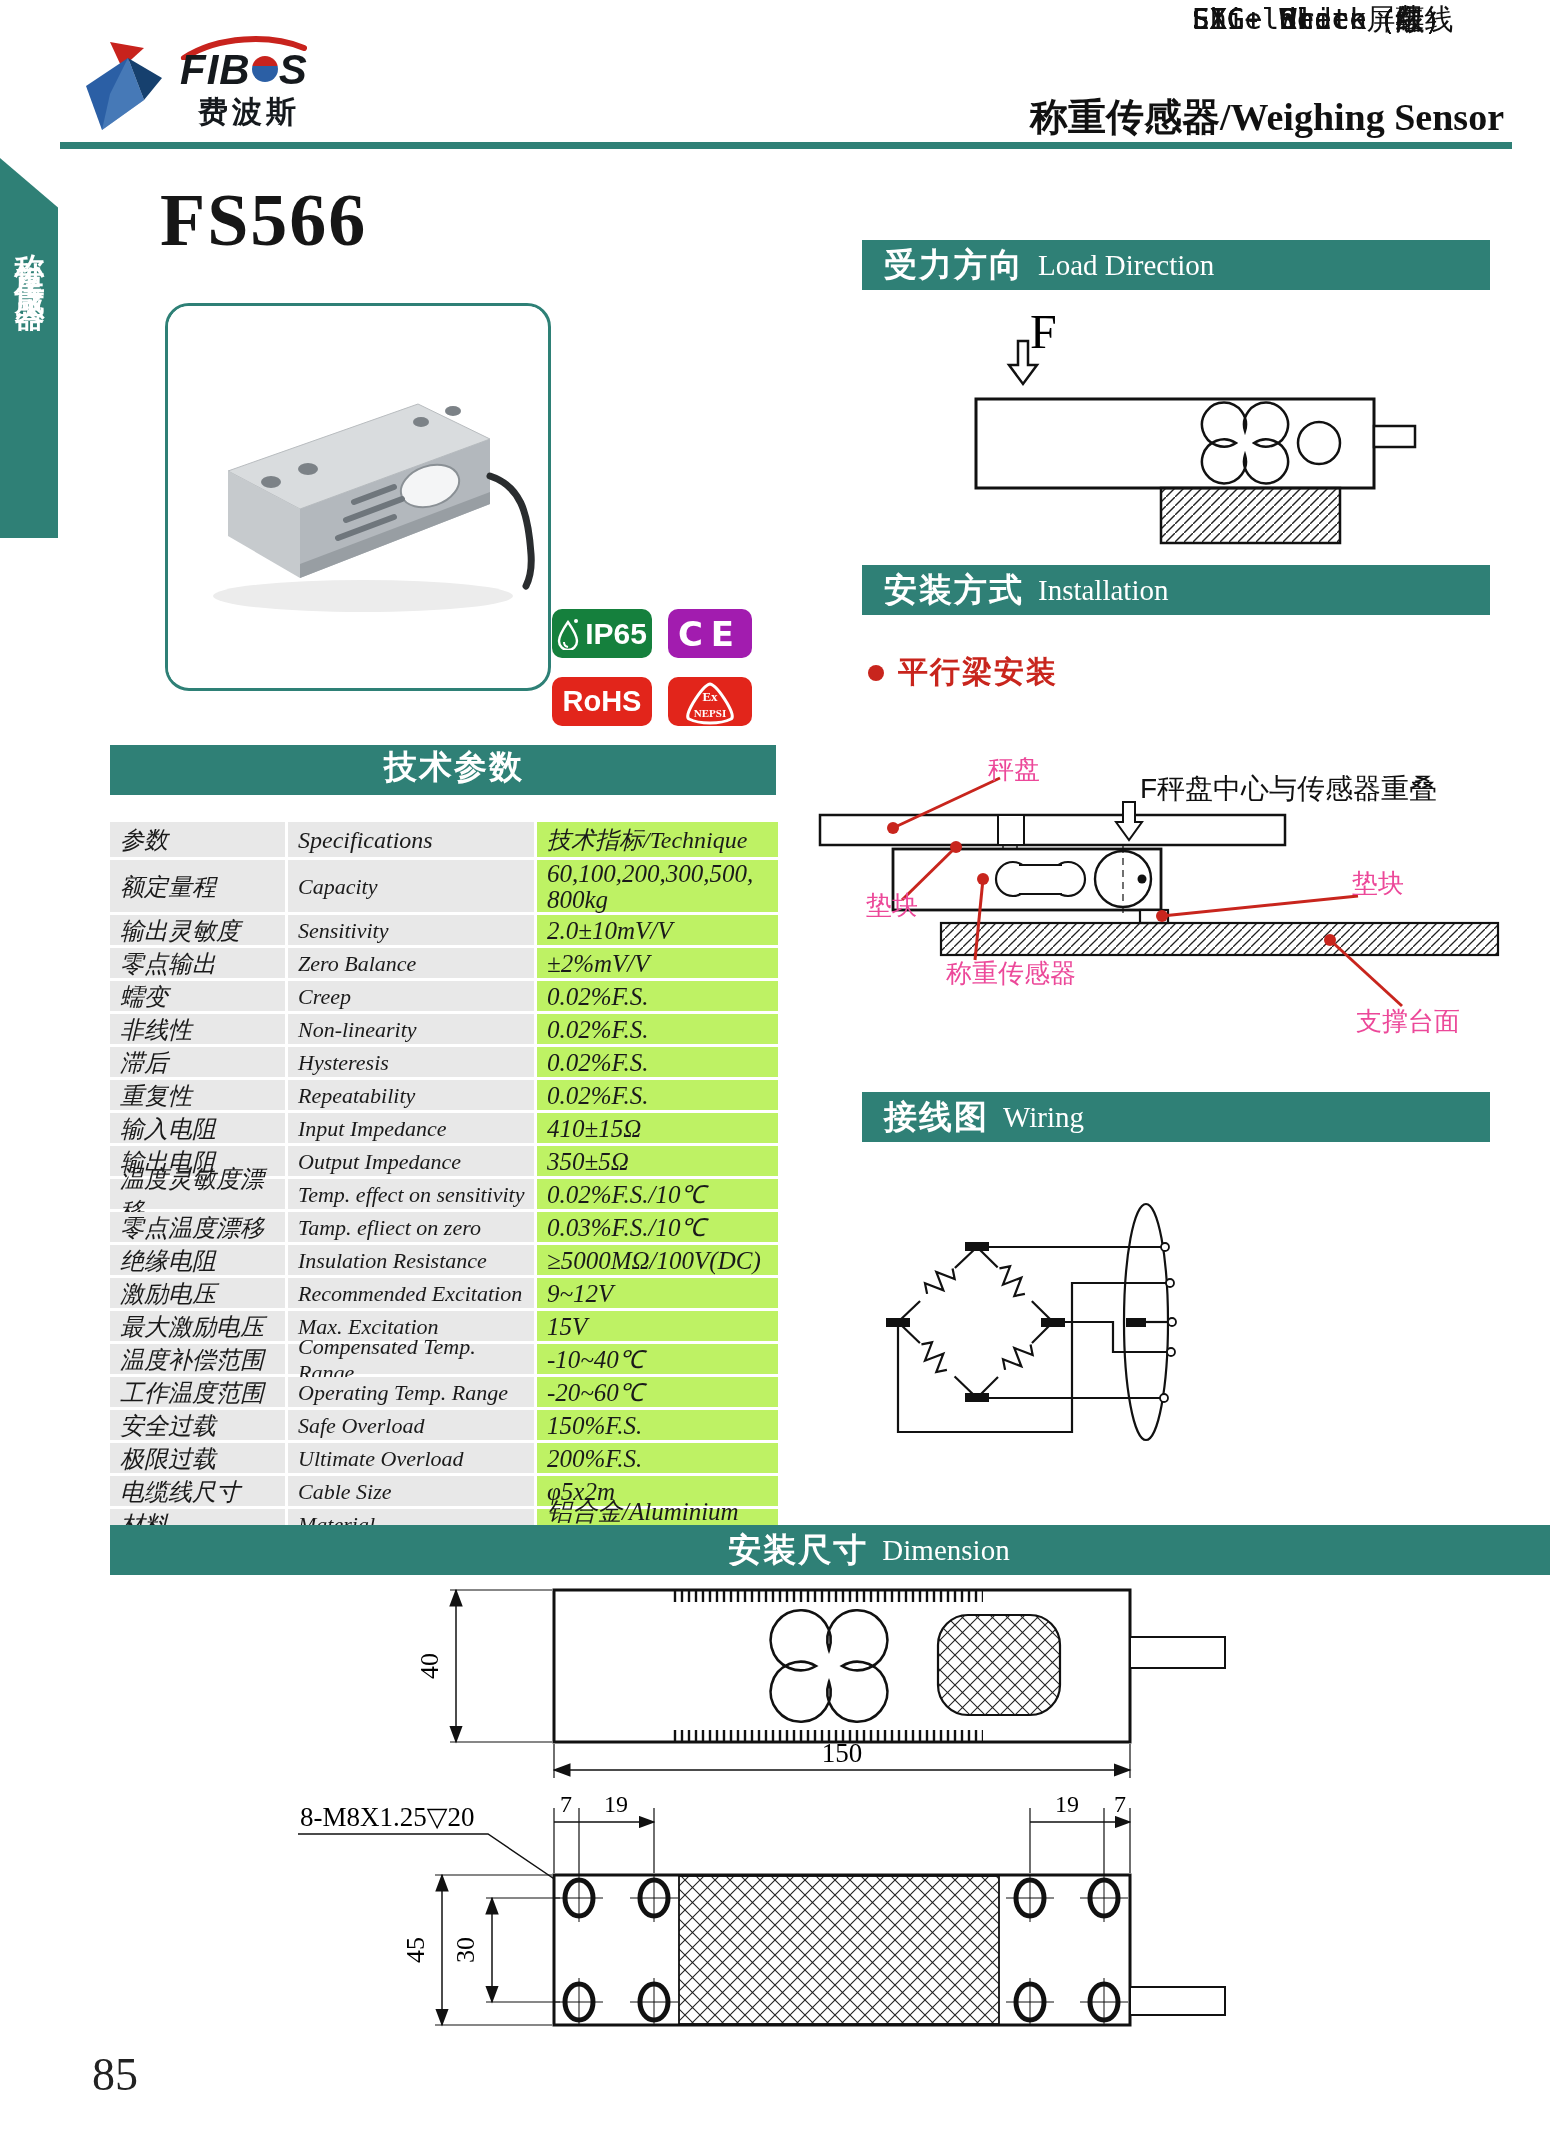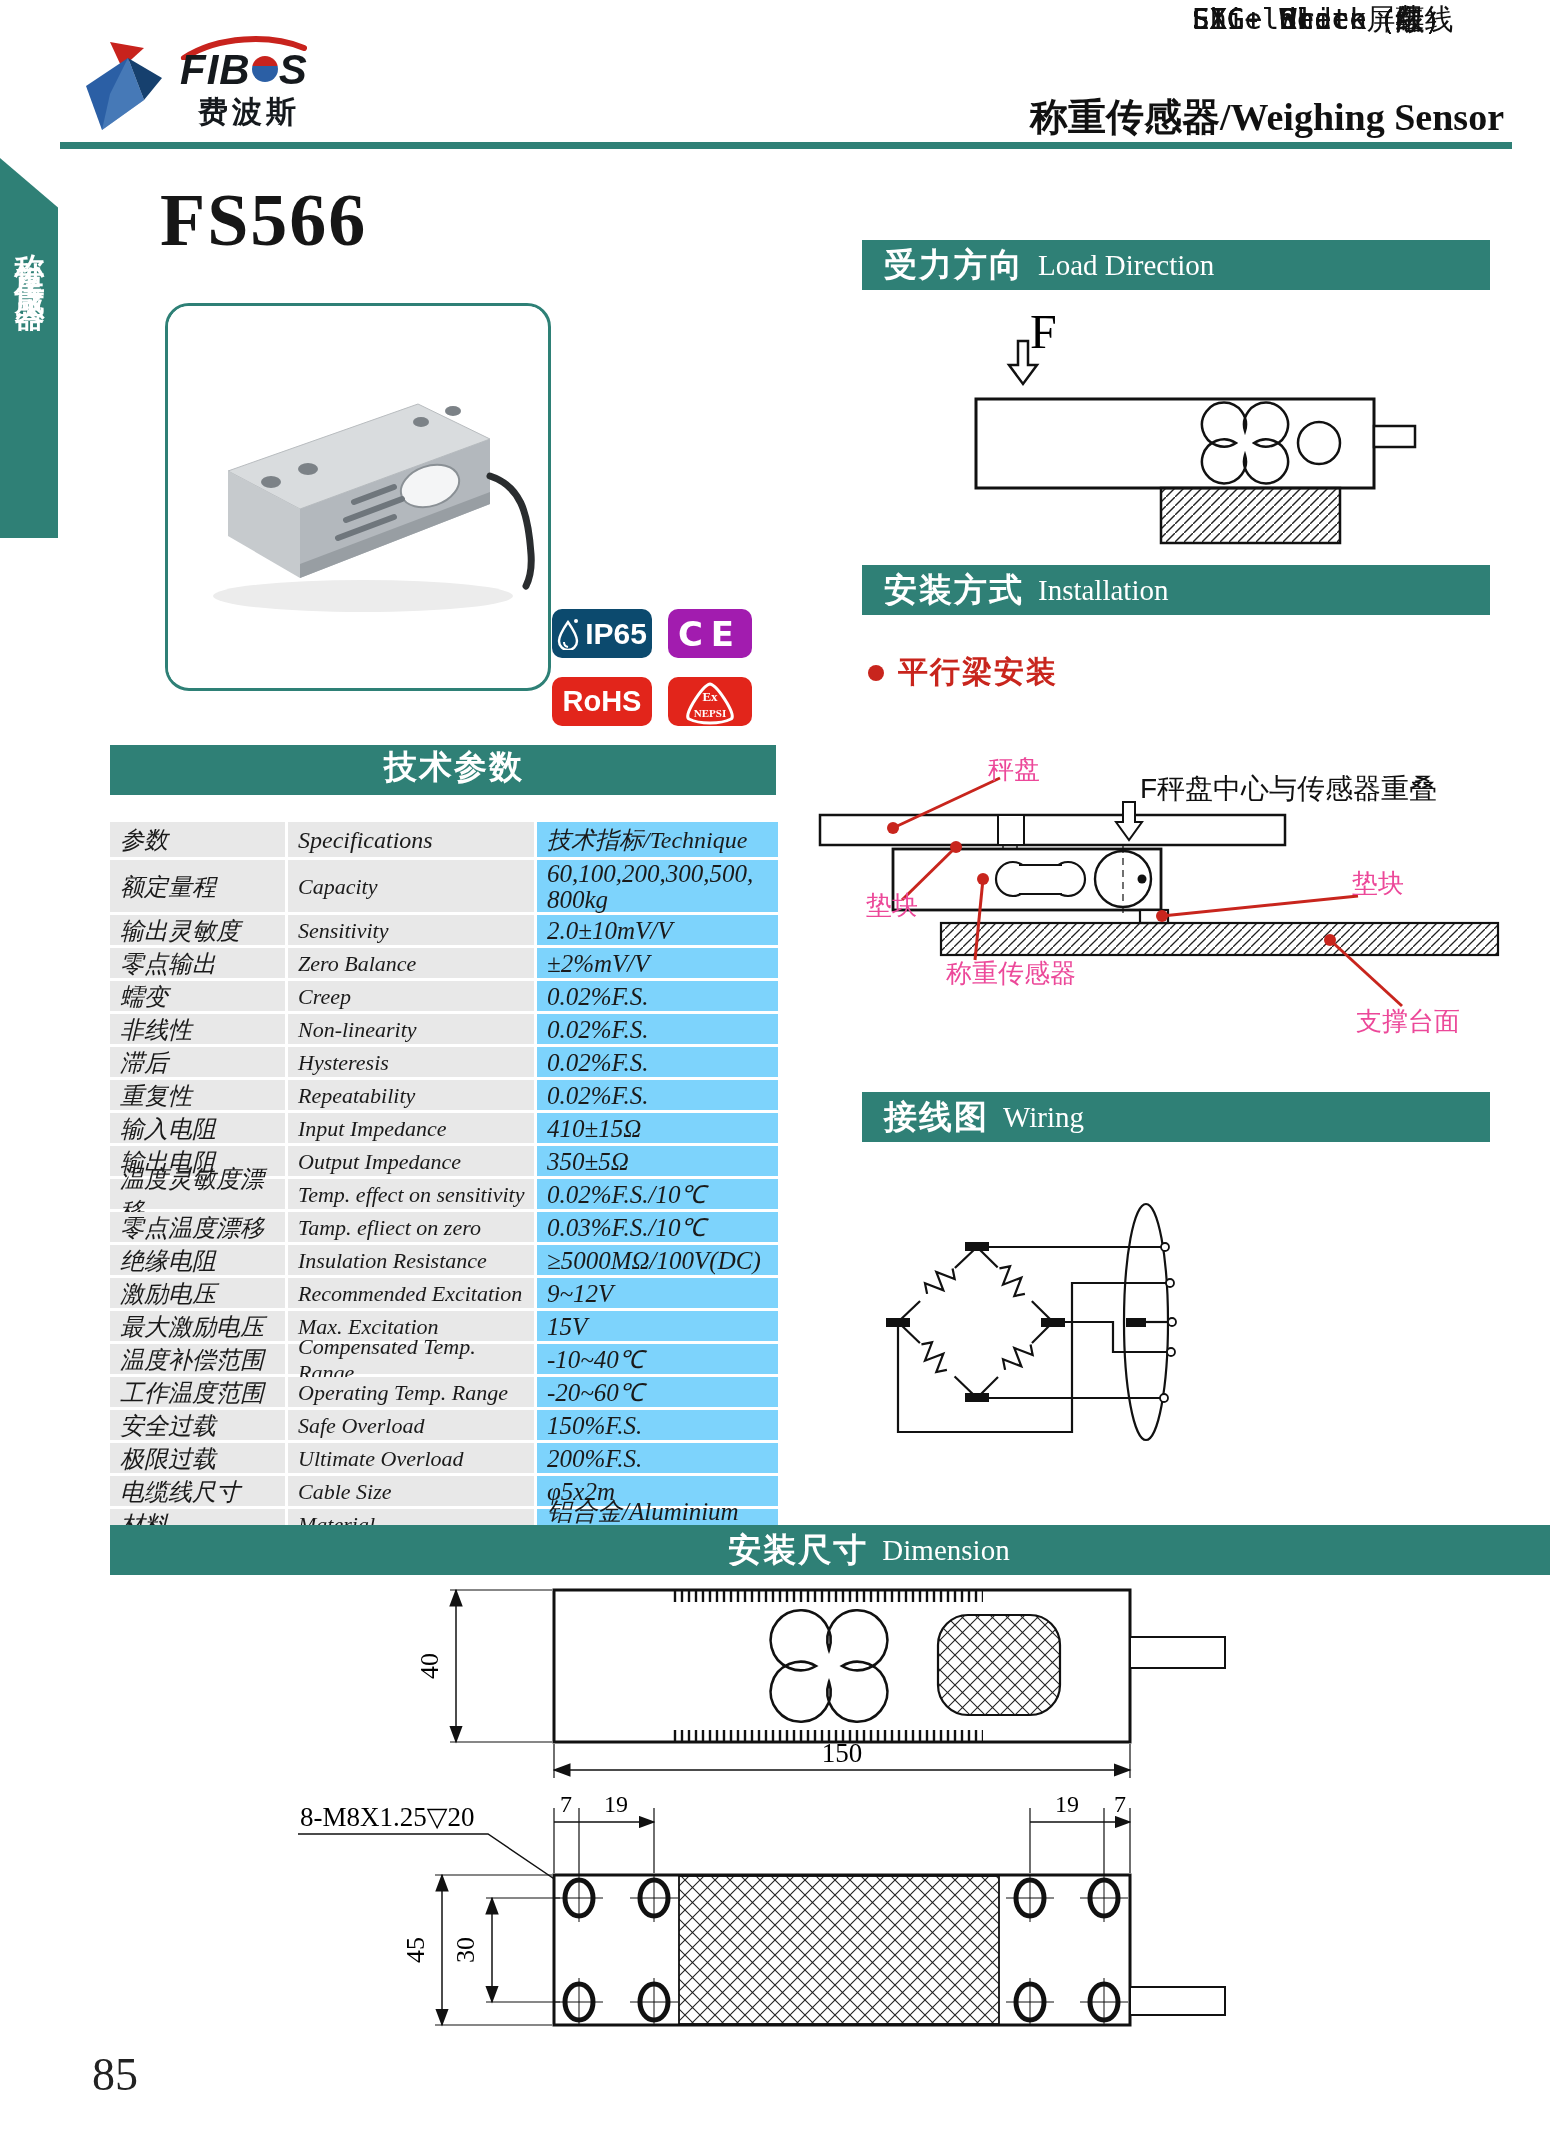--- a/index.html
+++ b/index.html
@@ -49,21 +49,21 @@
   .band.install{left:862px;top:565px;width:628px;height:50px;}
   .band.wiring{left:862px;top:1092px;width:628px;height:50px;}
   .band.dim{left:110px;top:1525px;width:1518px;height:50px;justify-content:center;padding-left:0;}
 
   
   .spec-table{left:110px;top:822px;width:668px;}
   .tr{display:flex;margin-bottom:3px;font-style:italic;}
   .td{box-sizing:border-box;padding:1px 0 0 10px;display:flex;align-items:center;}
   .c1{width:175px;background:#e8e8e8;font-size:24px;}
   .c2{width:246px;background:#e8e8e8;font-family:"Liberation Serif",serif;font-size:22px;margin-left:3px;}
-  .c3{flex:1;background:#7dd3fc;font-family:"Liberation Serif",serif;font-size:25px;margin-left:3px;
+  .c3{flex:1;background:#bef264;font-family:"Liberation Serif",serif;font-size:25px;margin-left:3px;
       white-space:pre-line;line-height:1.02;}
   .tr{height:30px;}
   .tr.h{height:35px;} .tr.h .c2,.tr.h .c3{font-size:24px;}
   .tr.tall{height:52px;}
 
   
   .dlabel{position:absolute;font-size:26px;color:#ec4899;white-space:nowrap;}
   .dlabel.black{color:#111;}
   .bullet-row{left:868px;top:652px;display:flex;align-items:center;gap:14px;}
   .bullet-dot{width:16px;height:16px;border-radius:50%;background:#c8251d;}
@@ -112,21 +112,21 @@
       <ellipse cx="262" cy="180" rx="30" ry="20" transform="rotate(-19 262 180)" fill="#f4f5f6" stroke="#8a9095" stroke-width="2"></ellipse>
       <path d="M178,214 l 56,-21 M 170,232 l 56,-21 M 186,196 l 40,-15" stroke="#6f767c" stroke-width="6" stroke-linecap="round" fill="none"></path>
       <ellipse cx="103" cy="176" rx="10" ry="6" fill="#7c8287"></ellipse>
       <ellipse cx="140" cy="163" rx="10" ry="6" fill="#7c8287"></ellipse>
       <ellipse cx="253" cy="116" rx="8" ry="5" fill="#7c8287"></ellipse>
       <ellipse cx="285" cy="105" rx="8" ry="5" fill="#7c8287"></ellipse>
       <path d="M322,170 C 352,180 360,205 363,248 C 364,262 362,272 358,280" stroke="#2a2d2f" stroke-width="7" fill="none" stroke-linecap="round"></path>
     </svg>
   </div>
 
-  <div class="abs badge ip65" style="background:#0c4a6e;align-items:center;">
+  <div class="abs badge ip65" style="background:#15803d;align-items:center;">
     <svg width="24" height="32" viewBox="0 0 24 32">
       <path d="M11,4 C11,4 2,17 2,23 a9,9 0 0 0 18,0 C20,17 11,4 11,4 Z" fill="none" stroke="#fff" stroke-width="2.4"></path>
       <circle cx="19" cy="3" r="2" fill="#fff"></circle>
       <path d="M7,24 a5,5 0 0 0 4,5" fill="none" stroke="#fff" stroke-width="2"></path>
     </svg>
     <span>IP65</span>
   </div>
   <div class="abs badge ce" style="background:#a21caf;">
     <span>CE</span>
   </div>

